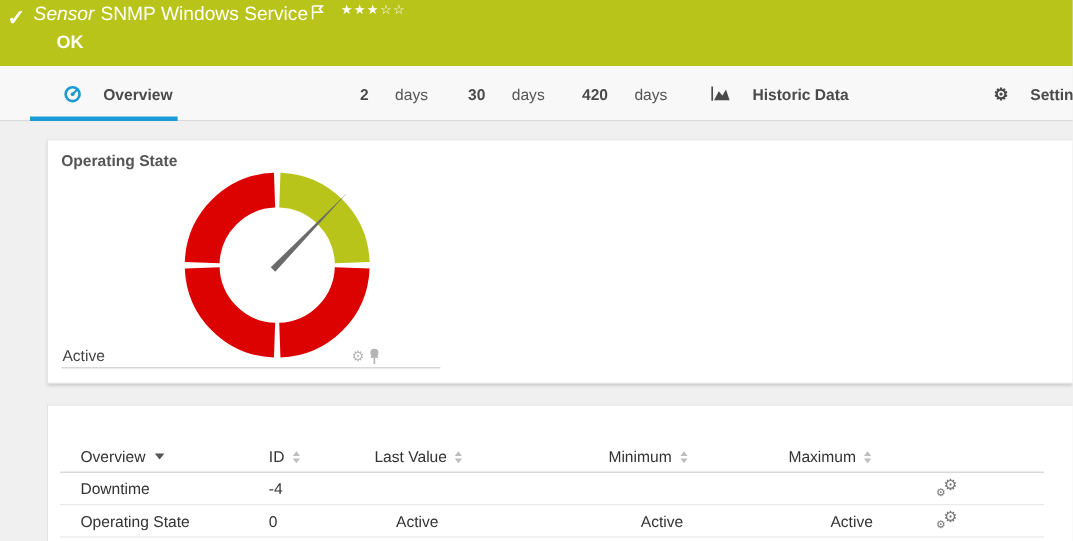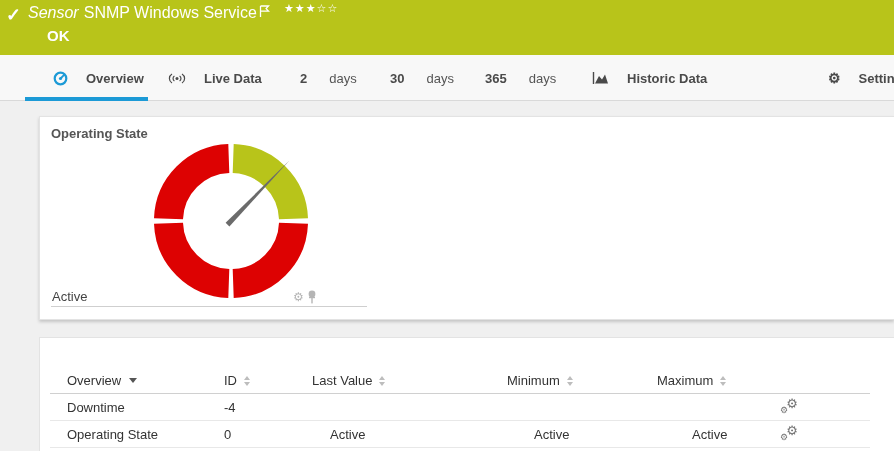--- a/index.html
+++ b/index.html
@@ -116,45 +116,33 @@
     <span class="ticon">
       <svg width="15" height="15" viewBox="0 0 15 15">
         <circle cx="7.5" cy="7.5" r="5.8" stroke="#1c9ad6" stroke-width="2.2" fill="none"></circle>
         <line x1="7.5" y1="7.5" x2="11.4" y2="3.6" stroke="#1c9ad6" stroke-width="1.8"></line>
         <circle cx="7.5" cy="7.5" r="1.6" fill="#1c9ad6"></circle>
       </svg>
     </span>
     <span>Overview</span>
   </div>
 
-  <div class="tab tab-livedata">
-    <span class="ticon">
-      <svg width="18" height="13" viewBox="0 0 18 13">
-        <path d="M4 2 a5.2 5.2 0 0 0 0 9" stroke="#4a4a4a" stroke-width="1.2" fill="none"></path>
-        <path d="M6.4 4 a3 3 0 0 0 0 5" stroke="#4a4a4a" stroke-width="1.2" fill="none"></path>
-        <circle cx="9" cy="6.5" r="1.5" fill="#4a4a4a"></circle>
-        <path d="M14 2 a5.2 5.2 0 0 1 0 9" stroke="#4a4a4a" stroke-width="1.2" fill="none"></path>
-        <path d="M11.6 4 a3 3 0 0 1 0 5" stroke="#4a4a4a" stroke-width="1.2" fill="none"></path>
-      </svg>
-    </span>
-    <span>Live Data</span>
-  </div>
 
   <div class="tab tab-2days">
     <b>2</b>
     <span class="unit">days</span>
   </div>
 
   <div class="tab tab-30days">
     <b>30</b>
     <span class="unit">days</span>
   </div>
 
   <div class="tab tab-365days">
-    <b>365</b>
+    <b>420</b>
     <span class="unit">days</span>
   </div>
 
   <div class="tab tab-historic">
     <span class="ticon">
       <svg width="17" height="14" viewBox="0 0 17 14">
         <line x1="1.5" y1="1" x2="1.5" y2="13" stroke="#4a4a4a" stroke-width="1.4"></line>
         <polygon points="3,12.5 7,5 10,8.5 13,3.5 16,12.5" fill="#4a4a4a"></polygon>
       </svg>
     </span>

